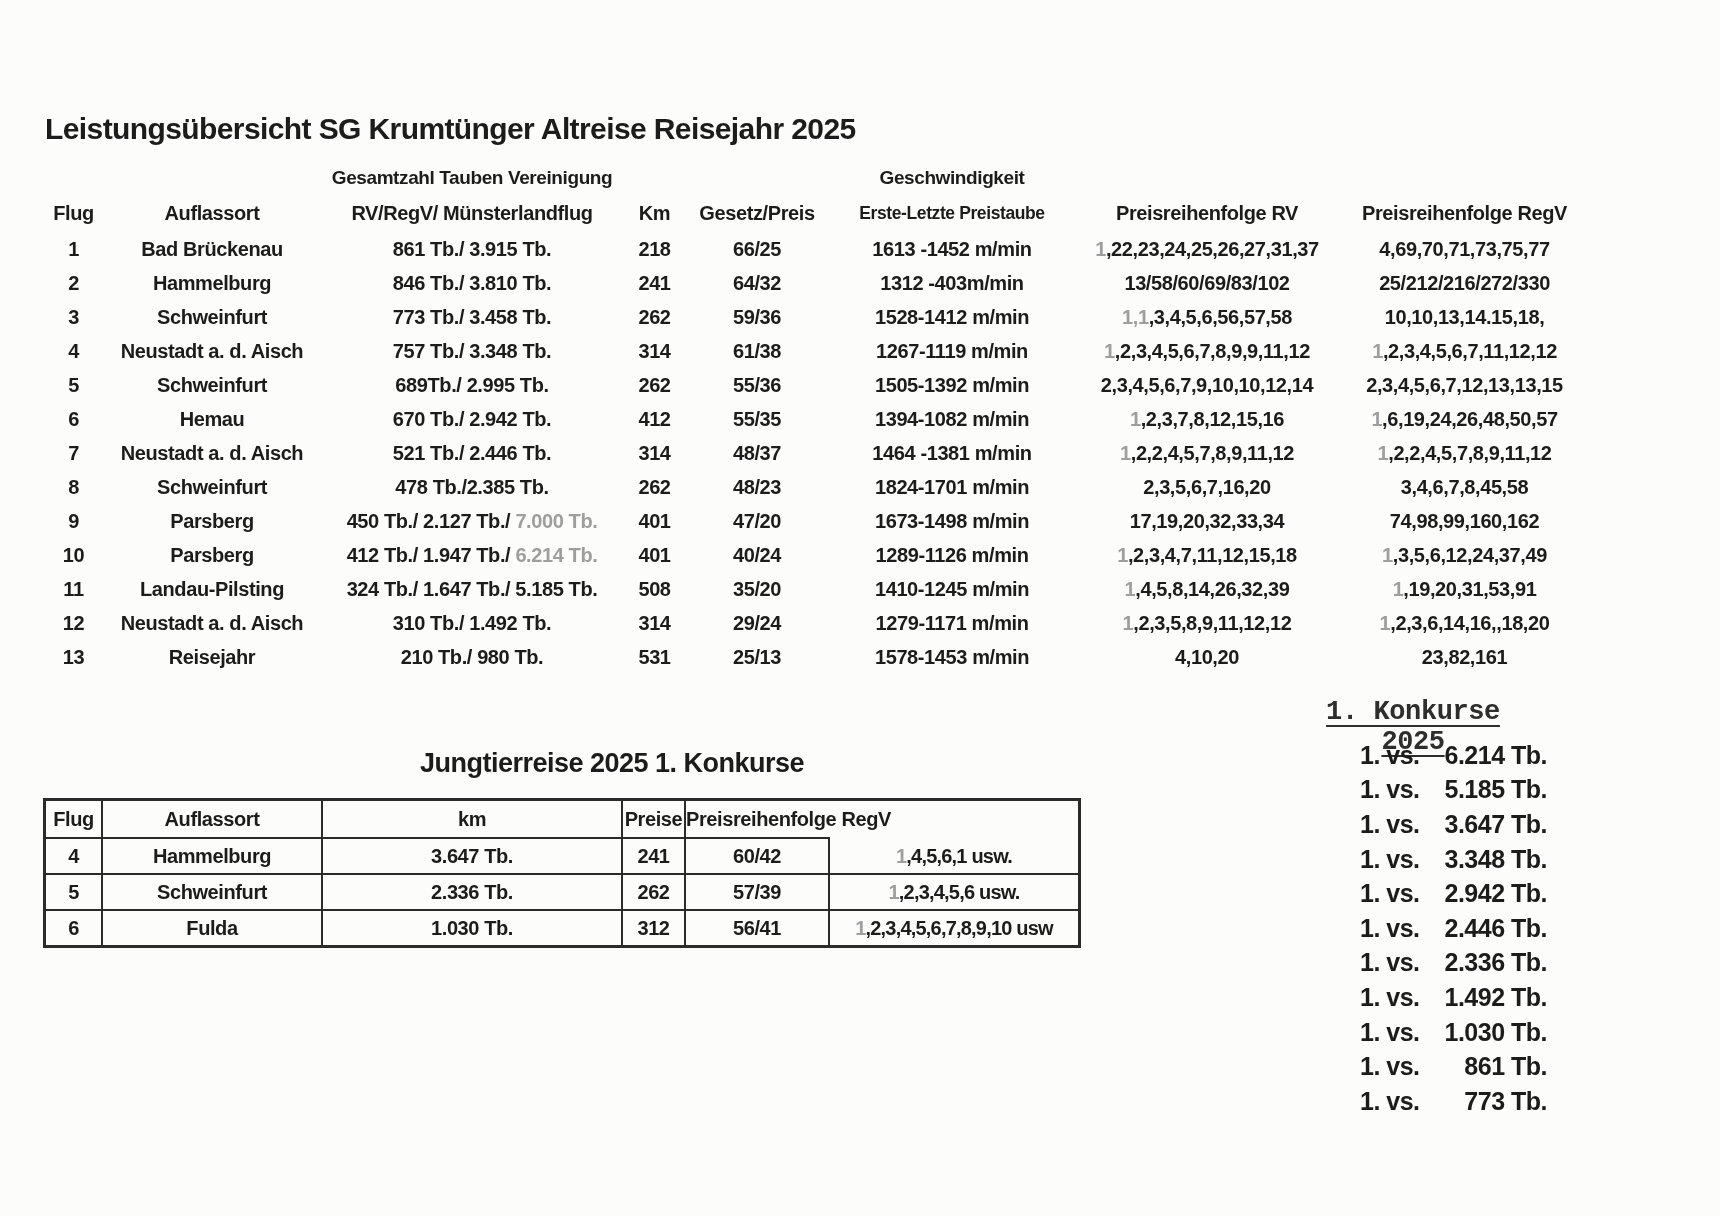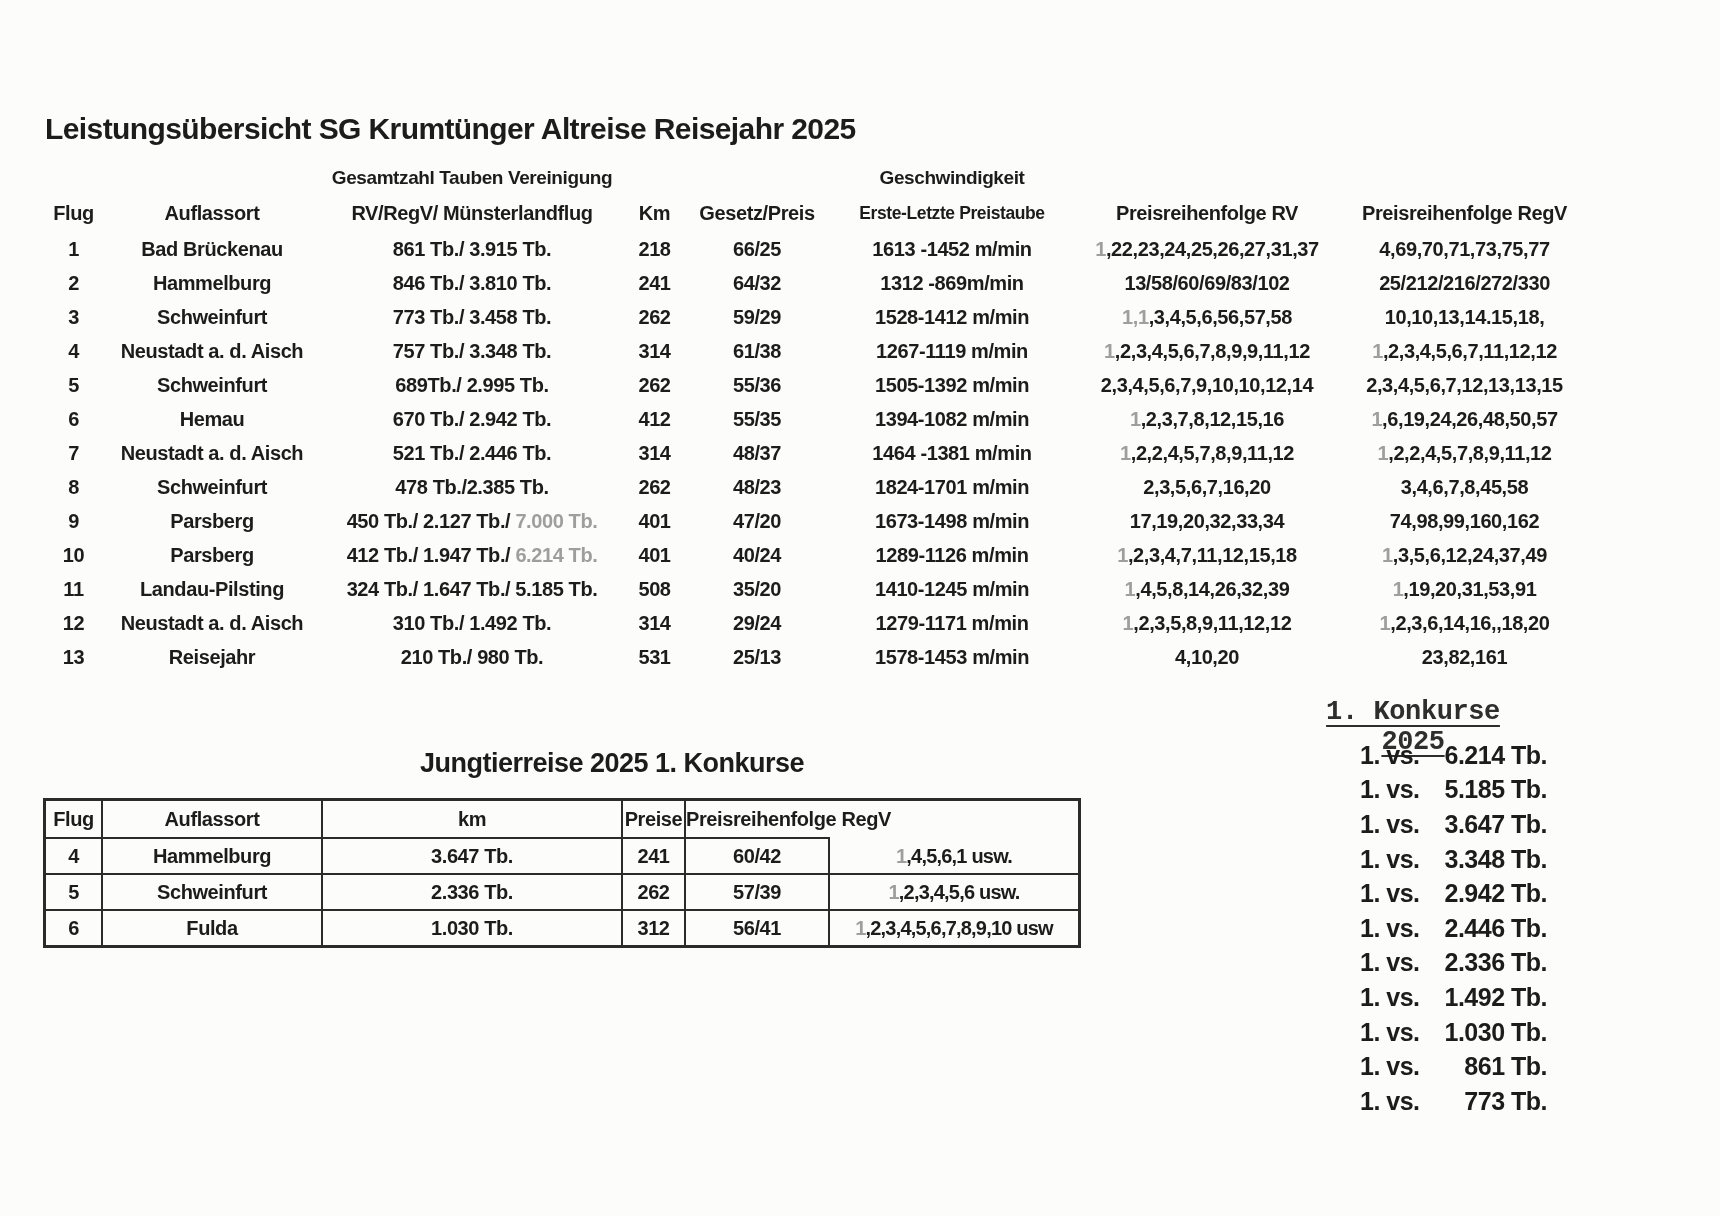--- a/index.html
+++ b/index.html
@@ -101,31 +101,31 @@
         <div class="c"><span class="faded">1</span><span>,22,23,24,25,26,27,31,37</span></div>
         <div class="c"><span class="faded"></span><span>4,69,70,71,73,75,77</span></div>
       </div>
 
       <div class="m-row">
         <div class="c">2</div>
         <div class="c">Hammelburg</div>
         <div class="c"><span>846 Tb./ 3.810 Tb.</span><span class="faded"></span></div>
         <div class="c">241</div>
         <div class="c">64/32</div>
-        <div class="c">1312 -869m/min</div>
+        <div class="c">1312 -403m/min</div>
         <div class="c"><span class="faded"></span><span>13/58/60/69/83/102</span></div>
         <div class="c"><span class="faded"></span><span>25/212/216/272/330</span></div>
       </div>
 
       <div class="m-row">
         <div class="c">3</div>
         <div class="c">Schweinfurt</div>
         <div class="c"><span>773 Tb./ 3.458 Tb.</span><span class="faded"></span></div>
         <div class="c">262</div>
-        <div class="c">59/29</div>
+        <div class="c">59/36</div>
         <div class="c">1528-1412 m/min</div>
         <div class="c"><span class="faded">1,1</span><span>,3,4,5,6,56,57,58</span></div>
         <div class="c"><span class="faded"></span><span>10,10,13,14.15,18,</span></div>
       </div>
 
       <div class="m-row">
         <div class="c">4</div>
         <div class="c">Neustadt a. d. Aisch</div>
         <div class="c"><span>757 Tb./ 3.348 Tb.</span><span class="faded"></span></div>
         <div class="c">314</div>

